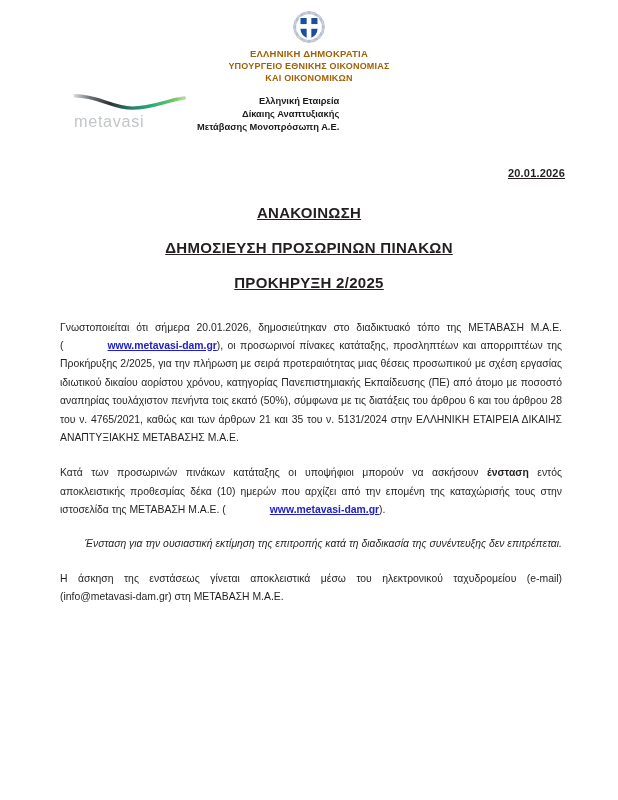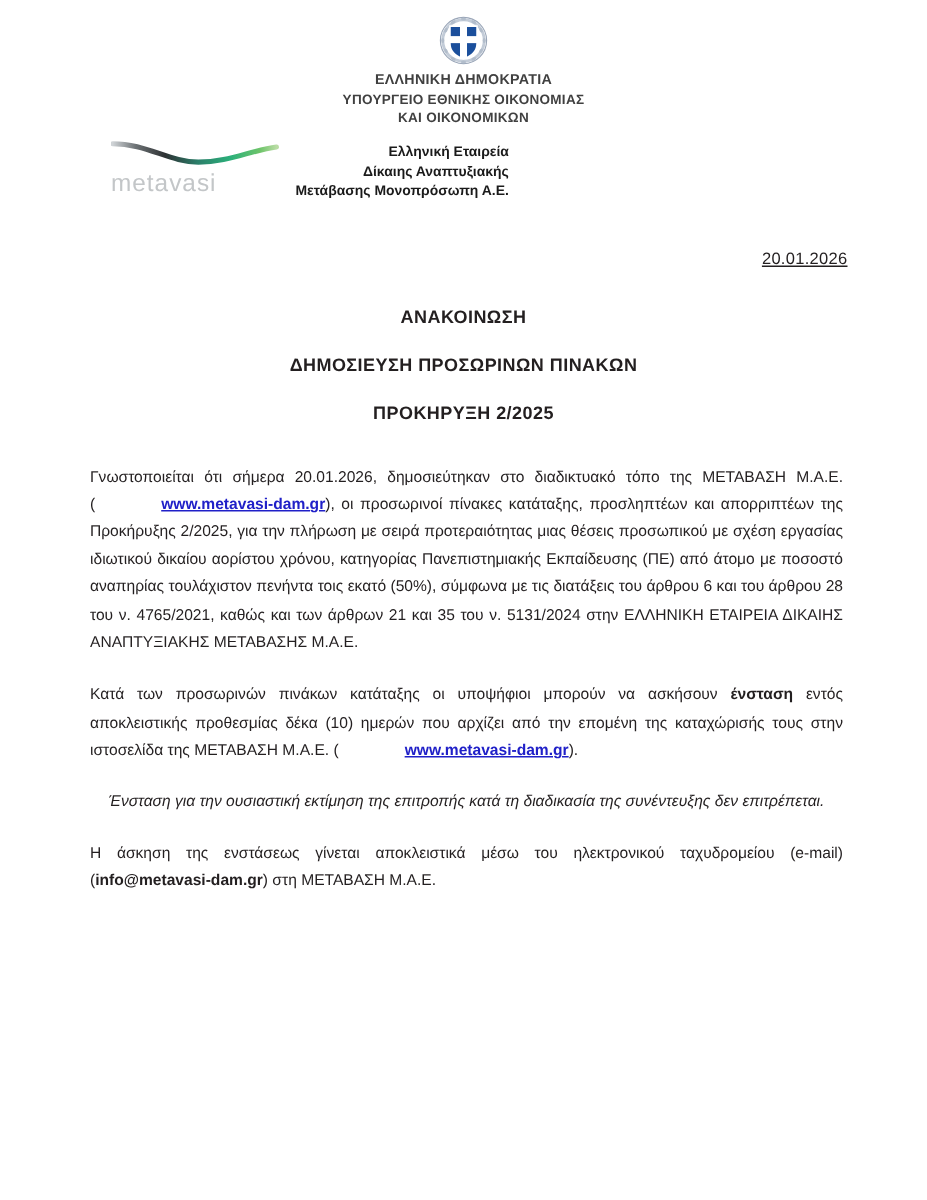--- a/index.html
+++ b/index.html
@@ -32,21 +32,21 @@
   }
   .emblem-wrap {
     display: block;
     margin: 0 auto;
     width: 34px;
     height: 34px;
     line-height: 0;
   }
   .ministry-lines {
     margin-top: 3px;
-    color: #404040;
+    color: #a16207;
     font-weight: bold;
     letter-spacing: .2px;
   }
   .ministry-line-1 {
     font-size: 9.5px;
     line-height: 13px;
   }
   .ministry-line-2,
   .ministry-line-3 {
     font-size: 9px;
@@ -91,34 +91,35 @@
   }
 
   
   .date-row {
     margin-top: 28px;
     padding-right: 53px;
     text-align: right;
   }
   .date-value {
     font-size: 11px;
-    font-weight: normal;
+    font-weight: bold;
     color: #231f20;
     text-decoration: underline;
     letter-spacing: .2px;
   }
 
   
   .titles {
     margin-top: 23px;
     text-align: center;
   }
   .doc-title {
-    font-size: 12px;
-    font-weight: bold;
+    font-size: 15px;
+    font-weight: bold;
+    text-decoration: underline;
     letter-spacing: .3px;
     margin: 0 0 18px 0;
     color: #231f20;
   }
   .doc-title.last { margin-bottom: 0; }
 
   
   .body-copy {
     margin-top: 28px;
     padding: 0 56px 0 60px;
@@ -127,32 +128,32 @@
     font-size: 10.4px;
     line-height: 18.4px;
     text-align: justify;
     text-justify: inter-word;
     margin: 0 0 17px 0;
     color: #231f20;
   }
   .para.tight { margin-bottom: 15px; }
   .para-italic {
     font-style: italic;
-    text-align: center;
+    text-align: right;
     margin-top: 0;
   }
   a.weblink,
   .weblink {
     color: #2020c8;
     font-weight: bold;
     text-decoration: underline;
     padding-left: 44px;
   }
   .mailbold {
-    font-weight: bold;
+    font-weight: normal;
     color: #231f20;
   }
   .b { font-weight: bold; }
 </style>
 </head>
 <body>
 
 <div class="page">
 
   <div class="letterhead">

